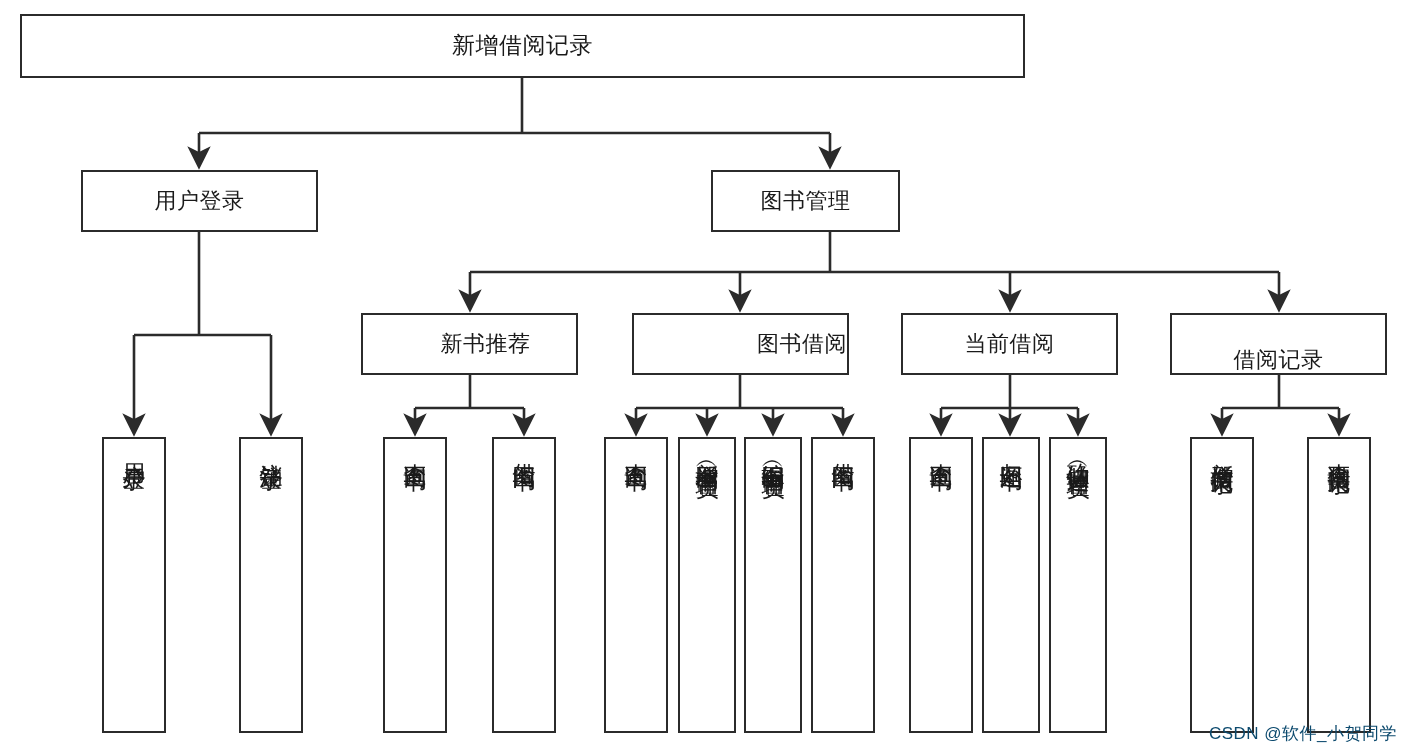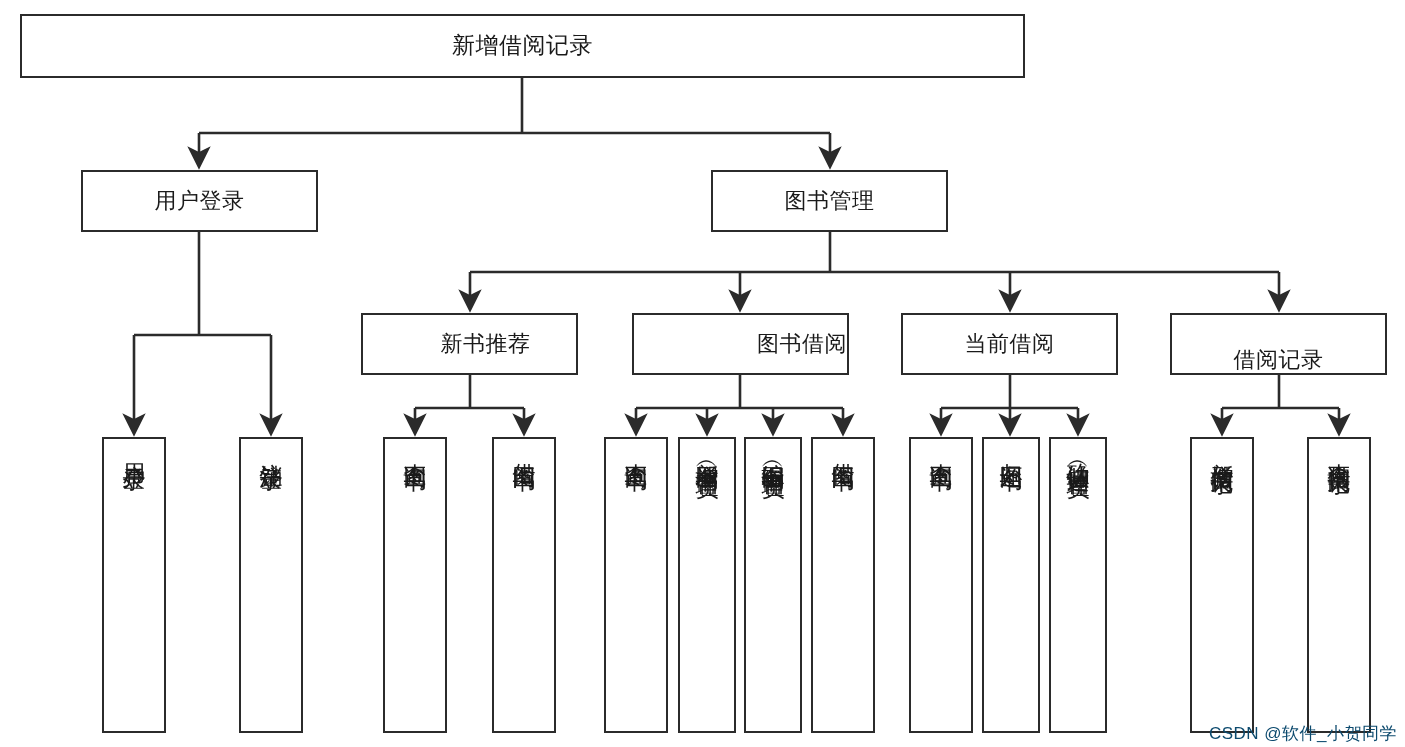--- a/index.html
+++ b/index.html
@@ -110,21 +110,21 @@
     </g>
   </svg>
 
   <div class="node h root" style="left:20px;top:14px;width:1005px;height:64px;">
     <span class="lbl">新增借阅记录</span>
   </div>
 
   <div class="node h" style="left:81px;top:170px;width:237px;height:62px;">
     <span class="lbl">用户登录</span>
   </div>
-  <div class="node h" style="left:711px;top:170px;width:237px;height:62px;">
+  <div class="node h" style="left:711px;top:170px;width:189px;height:62px;">
     <span class="lbl">图书管理</span>
   </div>
 
   <div class="node h" style="left:361px;top:313px;width:217px;height:62px;padding-left:32px;">
     <span class="lbl">新书推荐</span>
   </div>
   <div class="node h" style="left:632px;top:313px;width:217px;height:62px;justify-content:flex-end;">
     <span class="lbl">图书借阅</span>
   </div>
   <div class="node h" style="left:901px;top:313px;width:217px;height:62px;font-family:Liberation Serif, serif;">

